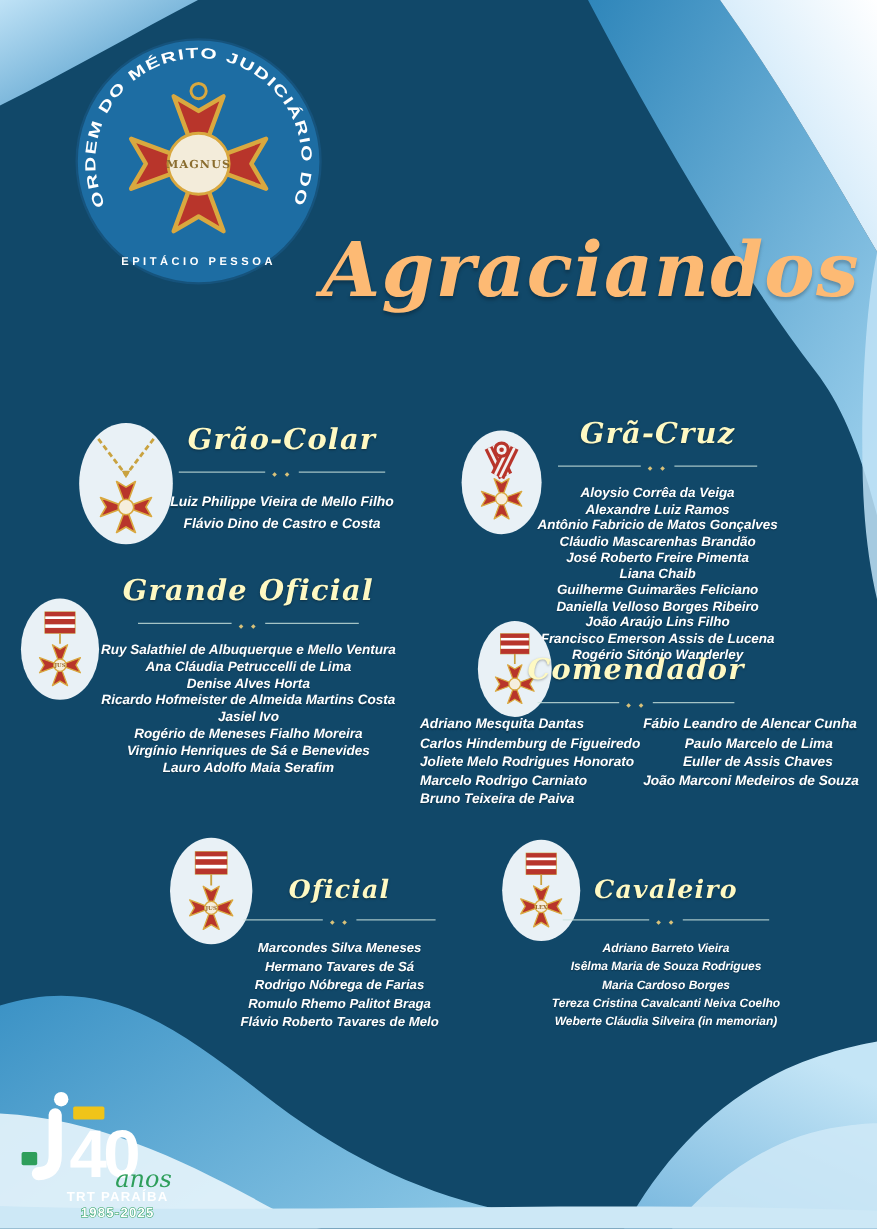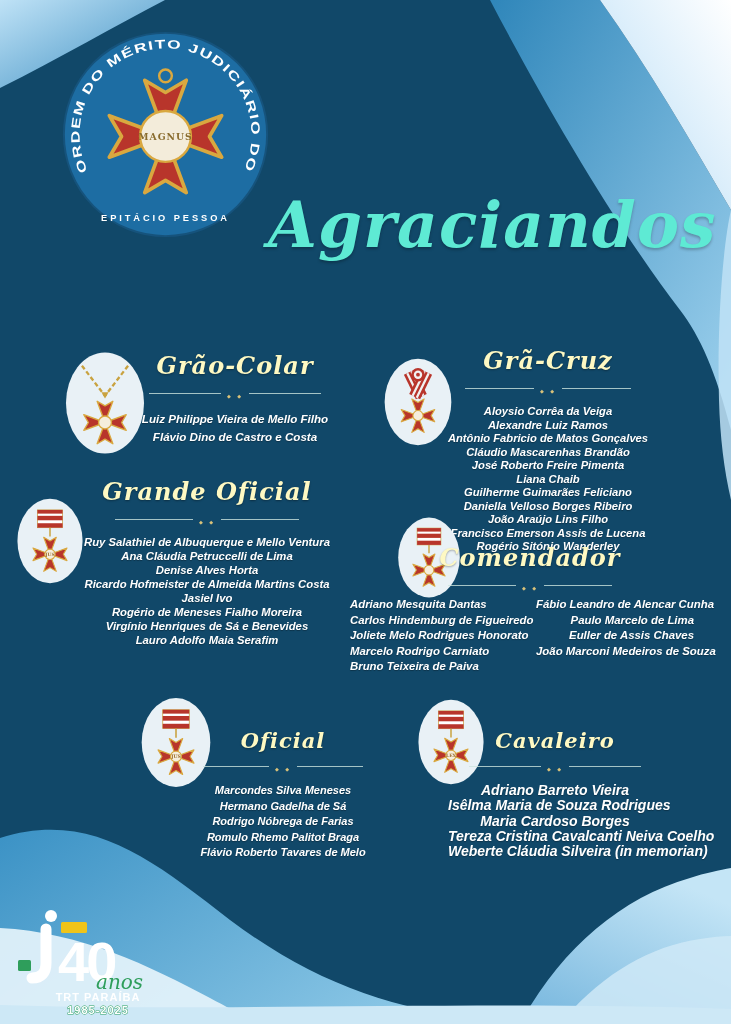--- a/index.html
+++ b/index.html
@@ -6,21 +6,21 @@
   .canvas{
     position:relative;width:731px;height:1024px;margin:0 auto;
     background:#114869;overflow:hidden;
     font-family:"Liberation Sans",sans-serif;
   }
   svg{display:block;}
   .abs{position:absolute;}
 
   .page-title{
     position:absolute;left:268px;top:192px;width:424px;
-    text-align:center;color:#5eead4;
+    text-align:center;color:#fdba74;
     font-family:"DejaVu Serif",serif;font-style:italic;font-weight:600;
     font-size:63px;line-height:1.05;letter-spacing:1px;
     text-shadow:0 2px 3px rgba(0,0,0,.25);
   }
 
   .sec{position:absolute;text-align:center;}
   .sec-title{
     font-family:"DejaVu Serif",serif;font-style:italic;font-weight:600;
     color:#fef9c3;font-size:24px;line-height:1.1;letter-spacing:1px;
     text-shadow:0 1px 2px rgba(0,0,0,.35);
@@ -35,21 +35,21 @@
     list-style:none;margin:0;padding:0;
     font-weight:bold;font-style:italic;color:#ffffff;
     text-shadow:0 1px 1px rgba(0,0,0,.3);
   }
   .names li{white-space:nowrap;}
   .n-grao li{font-size:11.6px;line-height:17.2px;}
   .n-gracruz li{font-size:11.2px;line-height:13.5px;}
   .n-grande li{font-size:11.3px;line-height:13.9px;}
   .n-comend li{font-size:11.4px;line-height:15.6px;}
   .n-oficial li{font-size:11px;line-height:15.5px;}
-  .n-caval li{font-size:14px;line-height:15.2px;}
+  .n-caval li{font-size:10px;line-height:15.2px;}
 
   .comend-cols{position:absolute;left:350px;top:597px;width:344px;display:flex;}
   .comend-cols .col-l{width:186px;text-align:left;}
   .comend-cols .col-r{width:158px;text-align:right;}
 </style>
 </head>
 <body>
 
 <div class="canvas">
 
@@ -261,21 +261,21 @@
   </svg>
   <div class="sec" style="left:183px;top:729px;width:200px;">
     <h2 class="sec-title small">Oficial</h2>
     <div class="divider">
       <span class="line"></span>
         <span class="orn"></span>
         <span class="line"></span>
     </div>
     <ul class="names n-oficial">
       <li>Marcondes Silva Meneses</li>
-      <li>Hermano Gadelha de Sá</li>
+      <li>Hermano Tavares de Sá</li>
       <li>Rodrigo Nóbrega de Farias</li>
       <li>Romulo Rhemo Palitot Braga</li>
       <li>Flávio Roberto Tavares de Melo</li>
     </ul>
   </div>
 
   <svg class="abs" style="left:414px;top:696px;" width="74" height="92" viewBox="-50 -62 100 124">
     <ellipse rx="44" ry="57" fill="#e9f1f6"></ellipse>
     <use href="#ribbar" transform="translate(0,-28)"></use>
     <path d="M0,-18 L0,-6" stroke="#c9a23f" stroke-width="2"></path>

